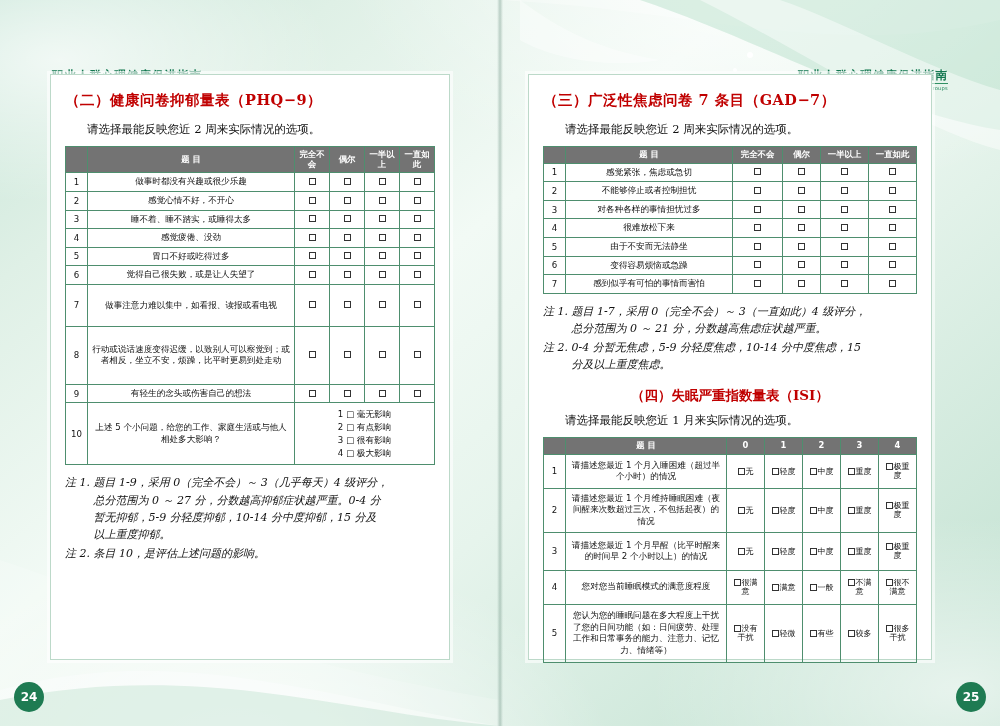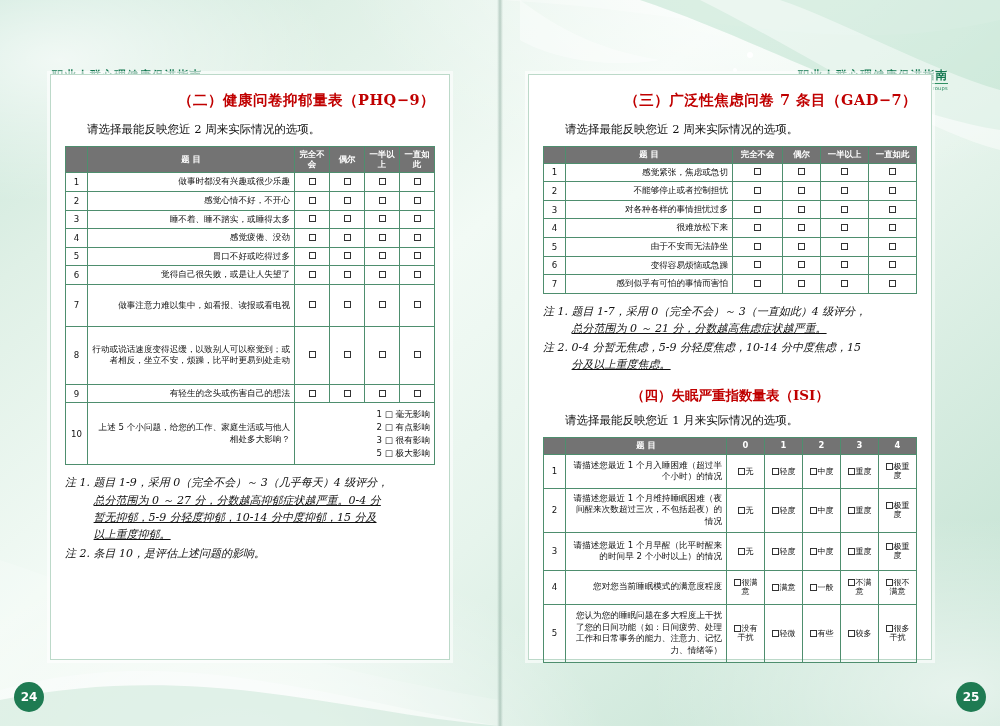--- a/index.html
+++ b/index.html
@@ -45,42 +45,42 @@
   .card {
     position:absolute; background:#ffffff;
     border:1px solid #bcd9c9;
     box-shadow:0 0 0 3px rgba(255,255,255,.6);
   }
   .card.left  { left:50px;  top:74px; width:400px; height:586px; }
   .card.right { left:528px; top:74px; width:404px; height:586px; }
   .pad { padding:12px 14px 10px 14px; }
 
   h2.sec {
-    margin:4px 0 12px 0; text-align:right; color:#c00000;
+    margin:4px 0 12px 0; text-align:left; color:#c00000;
     font-size:14.5px; font-weight:bold; letter-spacing:.5px;
     font-family:"DejaVu Serif", serif;
   }
   h3.sub {
     margin:14px 0 8px 0; text-align:center; color:#c00000;
     font-size:13.5px; font-weight:bold;
     font-family:"DejaVu Serif", serif;
   }
   p.lead {
     margin:0 0 9px 0; font-size:11.5px; color:#111; text-indent:22px;
     font-family:"DejaVu Serif", serif;
   }
 
   table.q { width:100%; border-collapse:collapse; font-size:8.6px; color:#111; }
   table.q th, table.q td { border:1px solid #4e8e6e; padding:2px 3px; }
   table.q thead th {
     background:#737373; color:#fff; font-weight:bold; text-align:center;
     line-height:1.15; font-size:8.4px; padding:3px 2px;
   }
   table.q td.num { width:20px; text-align:center; }
-  table.q td.txt { text-align:right; line-height:1.35; padding:3px 4px; }
+  table.q td.txt { text-align:center; line-height:1.35; padding:3px 4px; }
   table.q td.opt { text-align:center; }
   .box {
     display:inline-block; width:7px; height:7px; border:1px solid #333; background:#fff;
   }
 
   
   .phq col.c1{width:22px}.phq col.c2{width:auto}
   .phq col.c3,.phq col.c4,.phq col.c5,.phq col.c6{width:35px}
 
   
@@ -95,21 +95,21 @@
 
   .scalelist { margin:0; padding:0; list-style:none; font-size:8.6px; line-height:1.5; }
   .scalelist li { white-space:nowrap; }
 
   p.note {
     margin:9px 0 0 0; font-size:11px; color:#111; line-height:1.55;
     font-family:"DejaVu Serif", serif; font-style:italic;
     text-indent:0; padding-left:0;
   }
   p.note .hang { display:block; padding-left:2.0em; text-indent:-2.0em; }
-  p.note .cont { display:block; padding-left:2.6em;text-decoration:underline; }
+  p.note .cont { display:block; padding-left:2.6em; }
 
   
   .pageno {
     position:absolute; width:30px; height:30px; border-radius:50%;
     background:#1e7b52; color:#fff; font-size:12px; font-weight:bold;
     display:flex; align-items:center; justify-content:center;
     font-family:"DejaVu Sans", sans-serif;
   }
   .pageno.l { left:14px; bottom:14px; }
   .pageno.r { right:14px; bottom:14px; }
@@ -241,21 +241,21 @@
             <td class="opt"><span class="box"></span></td>
           </tr>
           <tr>
             <td class="num">10</td>
             <td class="txt" style="height:62px">上述 5 个小问题，给您的工作、家庭生活或与他人相处多大影响？</td>
             <td class="txt" colspan="4">
               <ul class="scalelist">
                 <li>1 □ 毫无影响</li>
                 <li>2 □ 有点影响</li>
                 <li>3 □ 很有影响</li>
-                <li>5 □ 极大影响</li>
+                <li>4 □ 极大影响</li>
               </ul>
             </td>
           </tr>
         </tbody>
       </table>
 
       <p class="note">
         <span class="hang">注 1. 题目 1-9，采用 0（完全不会）～ 3（几乎每天）4 级评分，</span>
         <span class="cont">总分范围为 0 ～ 27 分，分数越高抑郁症状越严重。0-4 分</span>
         <span class="cont">暂无抑郁，5-9 分轻度抑郁，10-14 分中度抑郁，15 分及</span>

